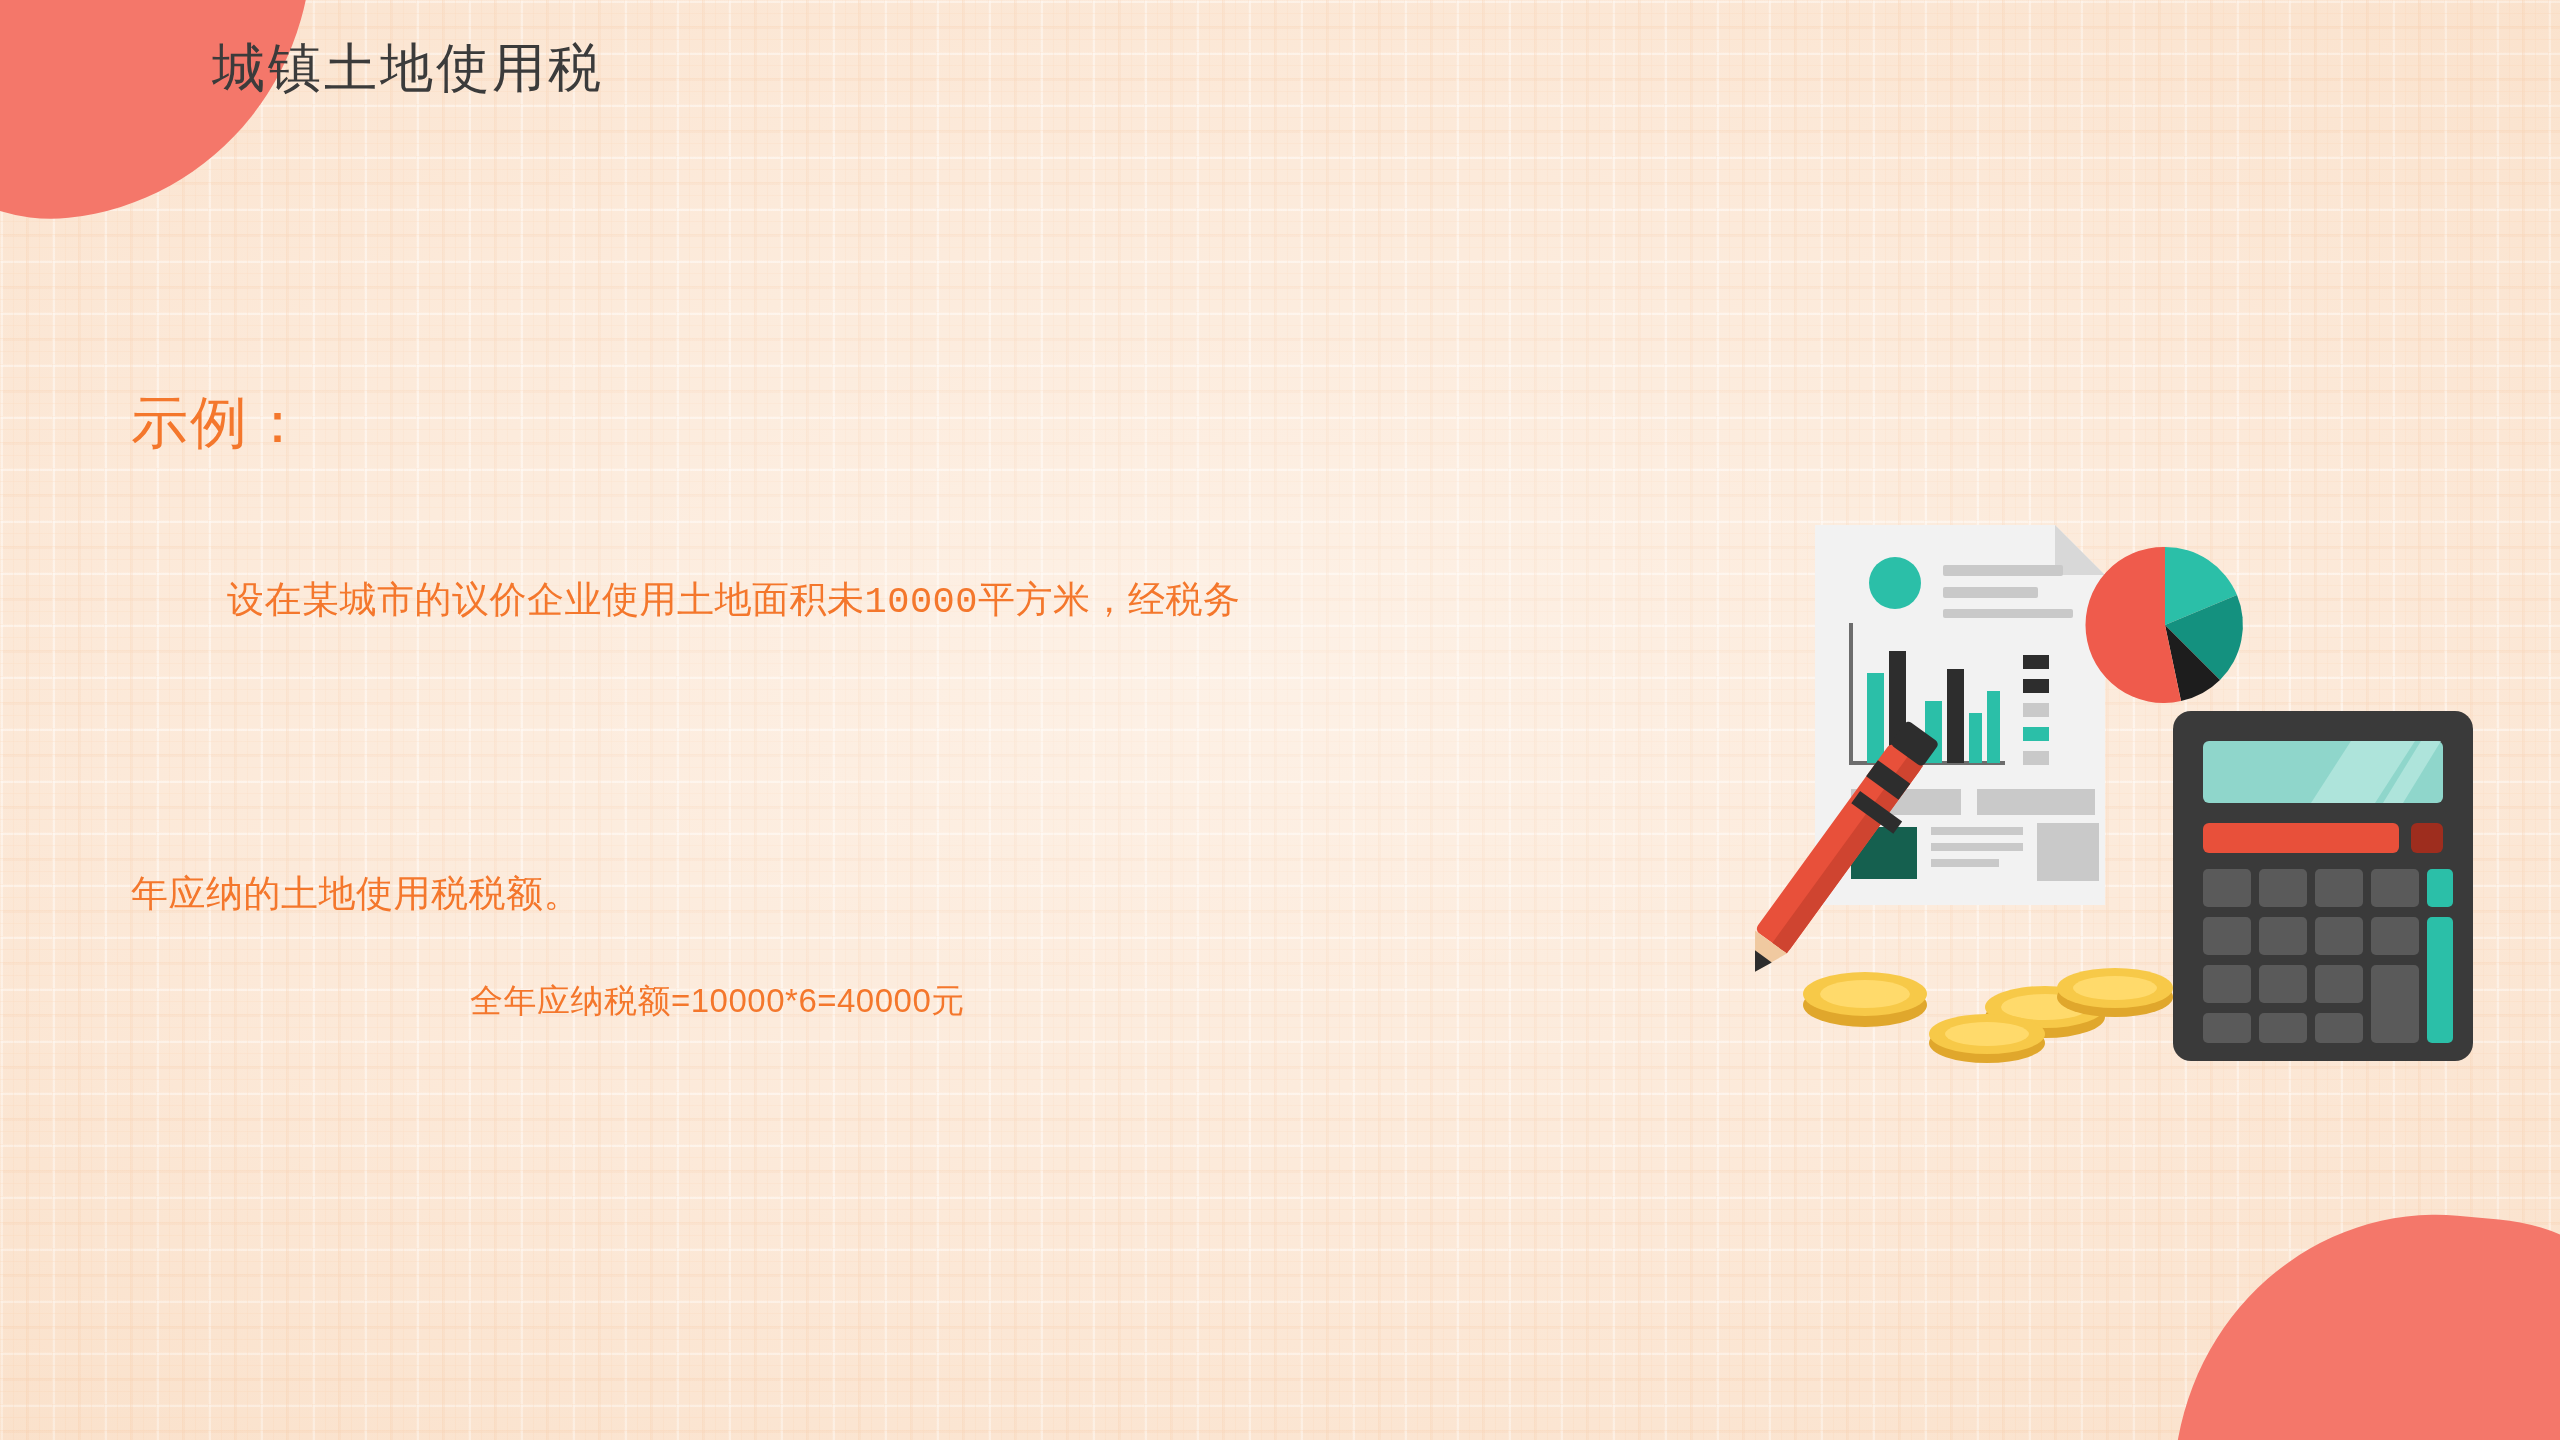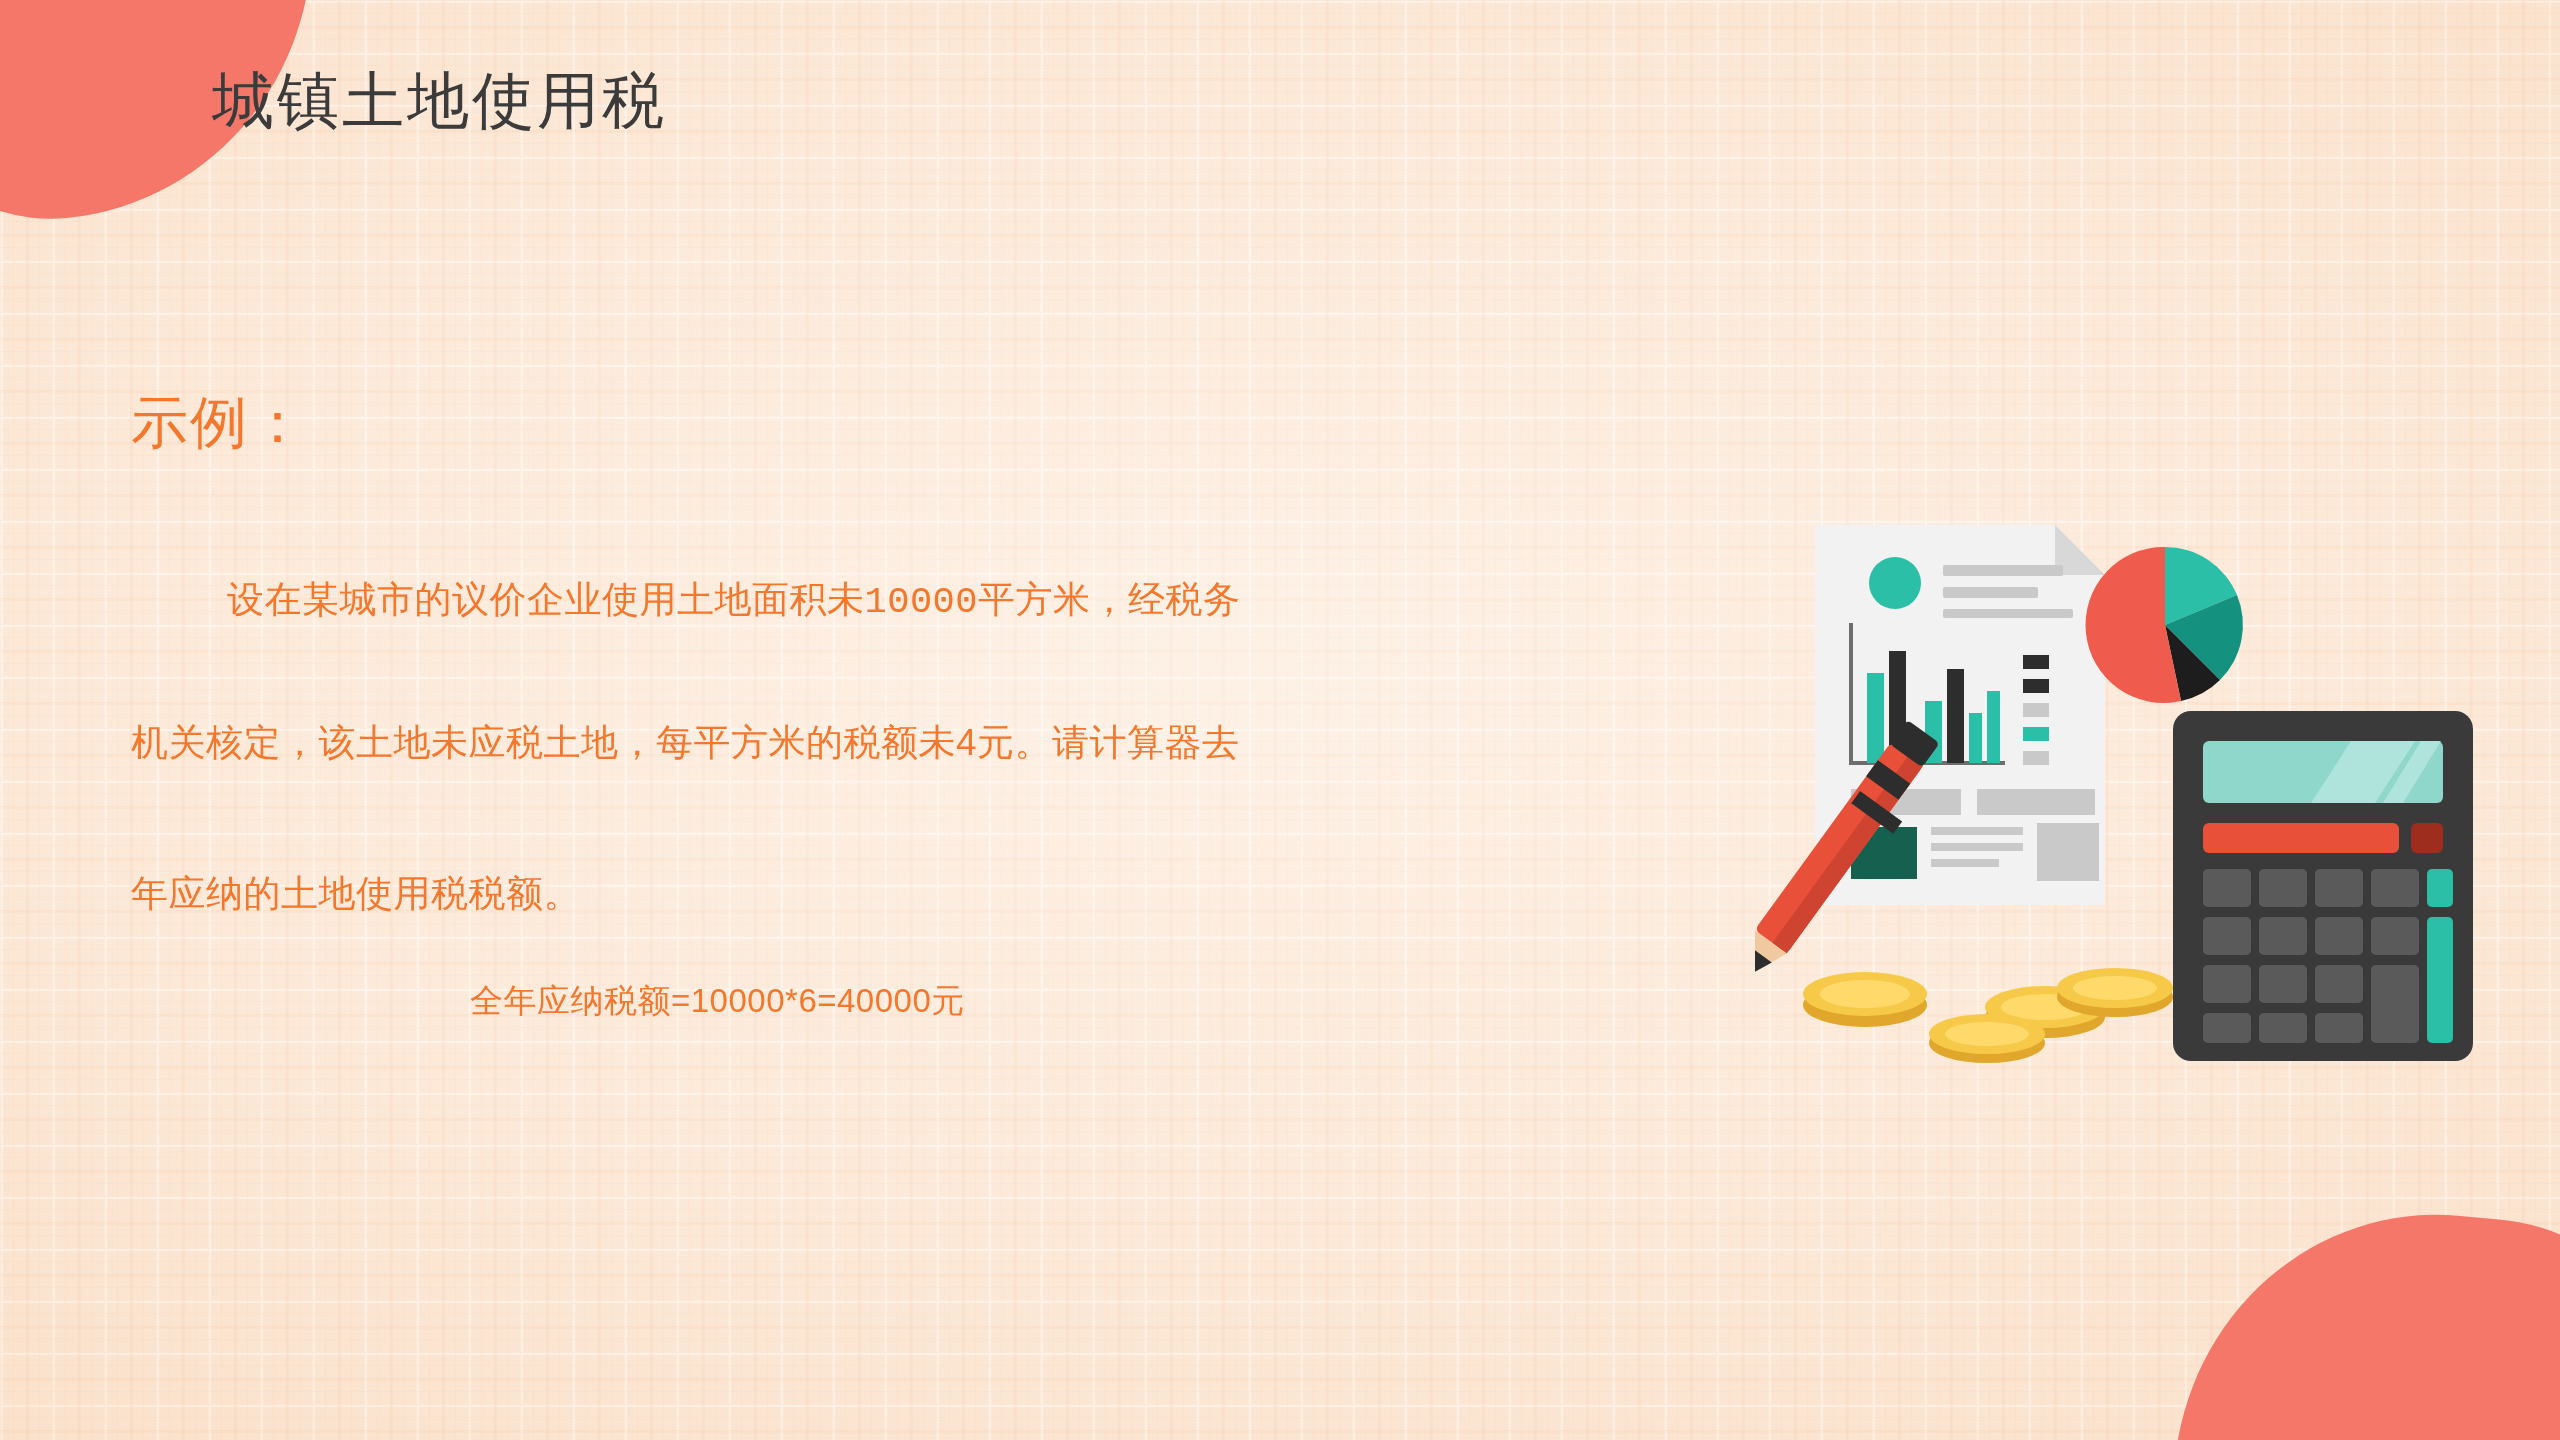--- a/index.html
+++ b/index.html
@@ -69,22 +69,22 @@
   }
   .blob-br2{
     position:absolute;right:-60px;bottom:-115px;width:330px;height:280px;
     background:#f9a79c;
     border-radius:58% 0 0 0 / 64% 0 0 0;
   }
 
   
   #title{
     position:absolute;left:212px;top:33px;
-    font-size:62px;color:#3b3b3b;letter-spacing:3px;
-    font-weight:400;white-space:nowrap;margin-top:26px;
+    font-size:53px;color:#3b3b3b;letter-spacing:3px;
+    font-weight:400;white-space:nowrap;
   }
   #example-label{
     position:absolute;left:131px;top:385px;
     font-size:57px;color:#f4772c;letter-spacing:2px;
     white-space:nowrap;
     text-align:right;
   }
   .body-line{
     position:absolute;left:131px;
     font-size:37px;color:#f4772c;letter-spacing:0.5px;
@@ -116,21 +116,20 @@
   <div class="blob-tl2"></div>
   <div class="blob-tl"></div>
   <div class="blob-br2"></div>
   <div class="blob-br"></div>
 
   <div id="title">城镇土地使用税</div>
 
   <div id="example-label">示例：</div>
 
   <div class="body-line" id="line1">设在某城市的议价企业使用土地面积未10000平方米，经税务</div>
-  <div class="body-line" id="line2">机关核定，该土地未应税土地，每平方米的税额未4元。请计算器去</div>
   <div class="body-line" id="line3">年应纳的土地使用税税额。</div>
 
   <div id="formula">全年应纳税额=10000*6=40000元</div>
 
   <div id="illustration">
     <svg viewBox="0 0 760 600" xmlns="http://www.w3.org/2000/svg">
 
       <g>
         <path d="M60 20 H300 L350 70 V400 H60 Z" fill="#f2f2f2"></path>
         <path d="M300 20 L350 70 H300 Z" fill="#d8d8d8"></path>

